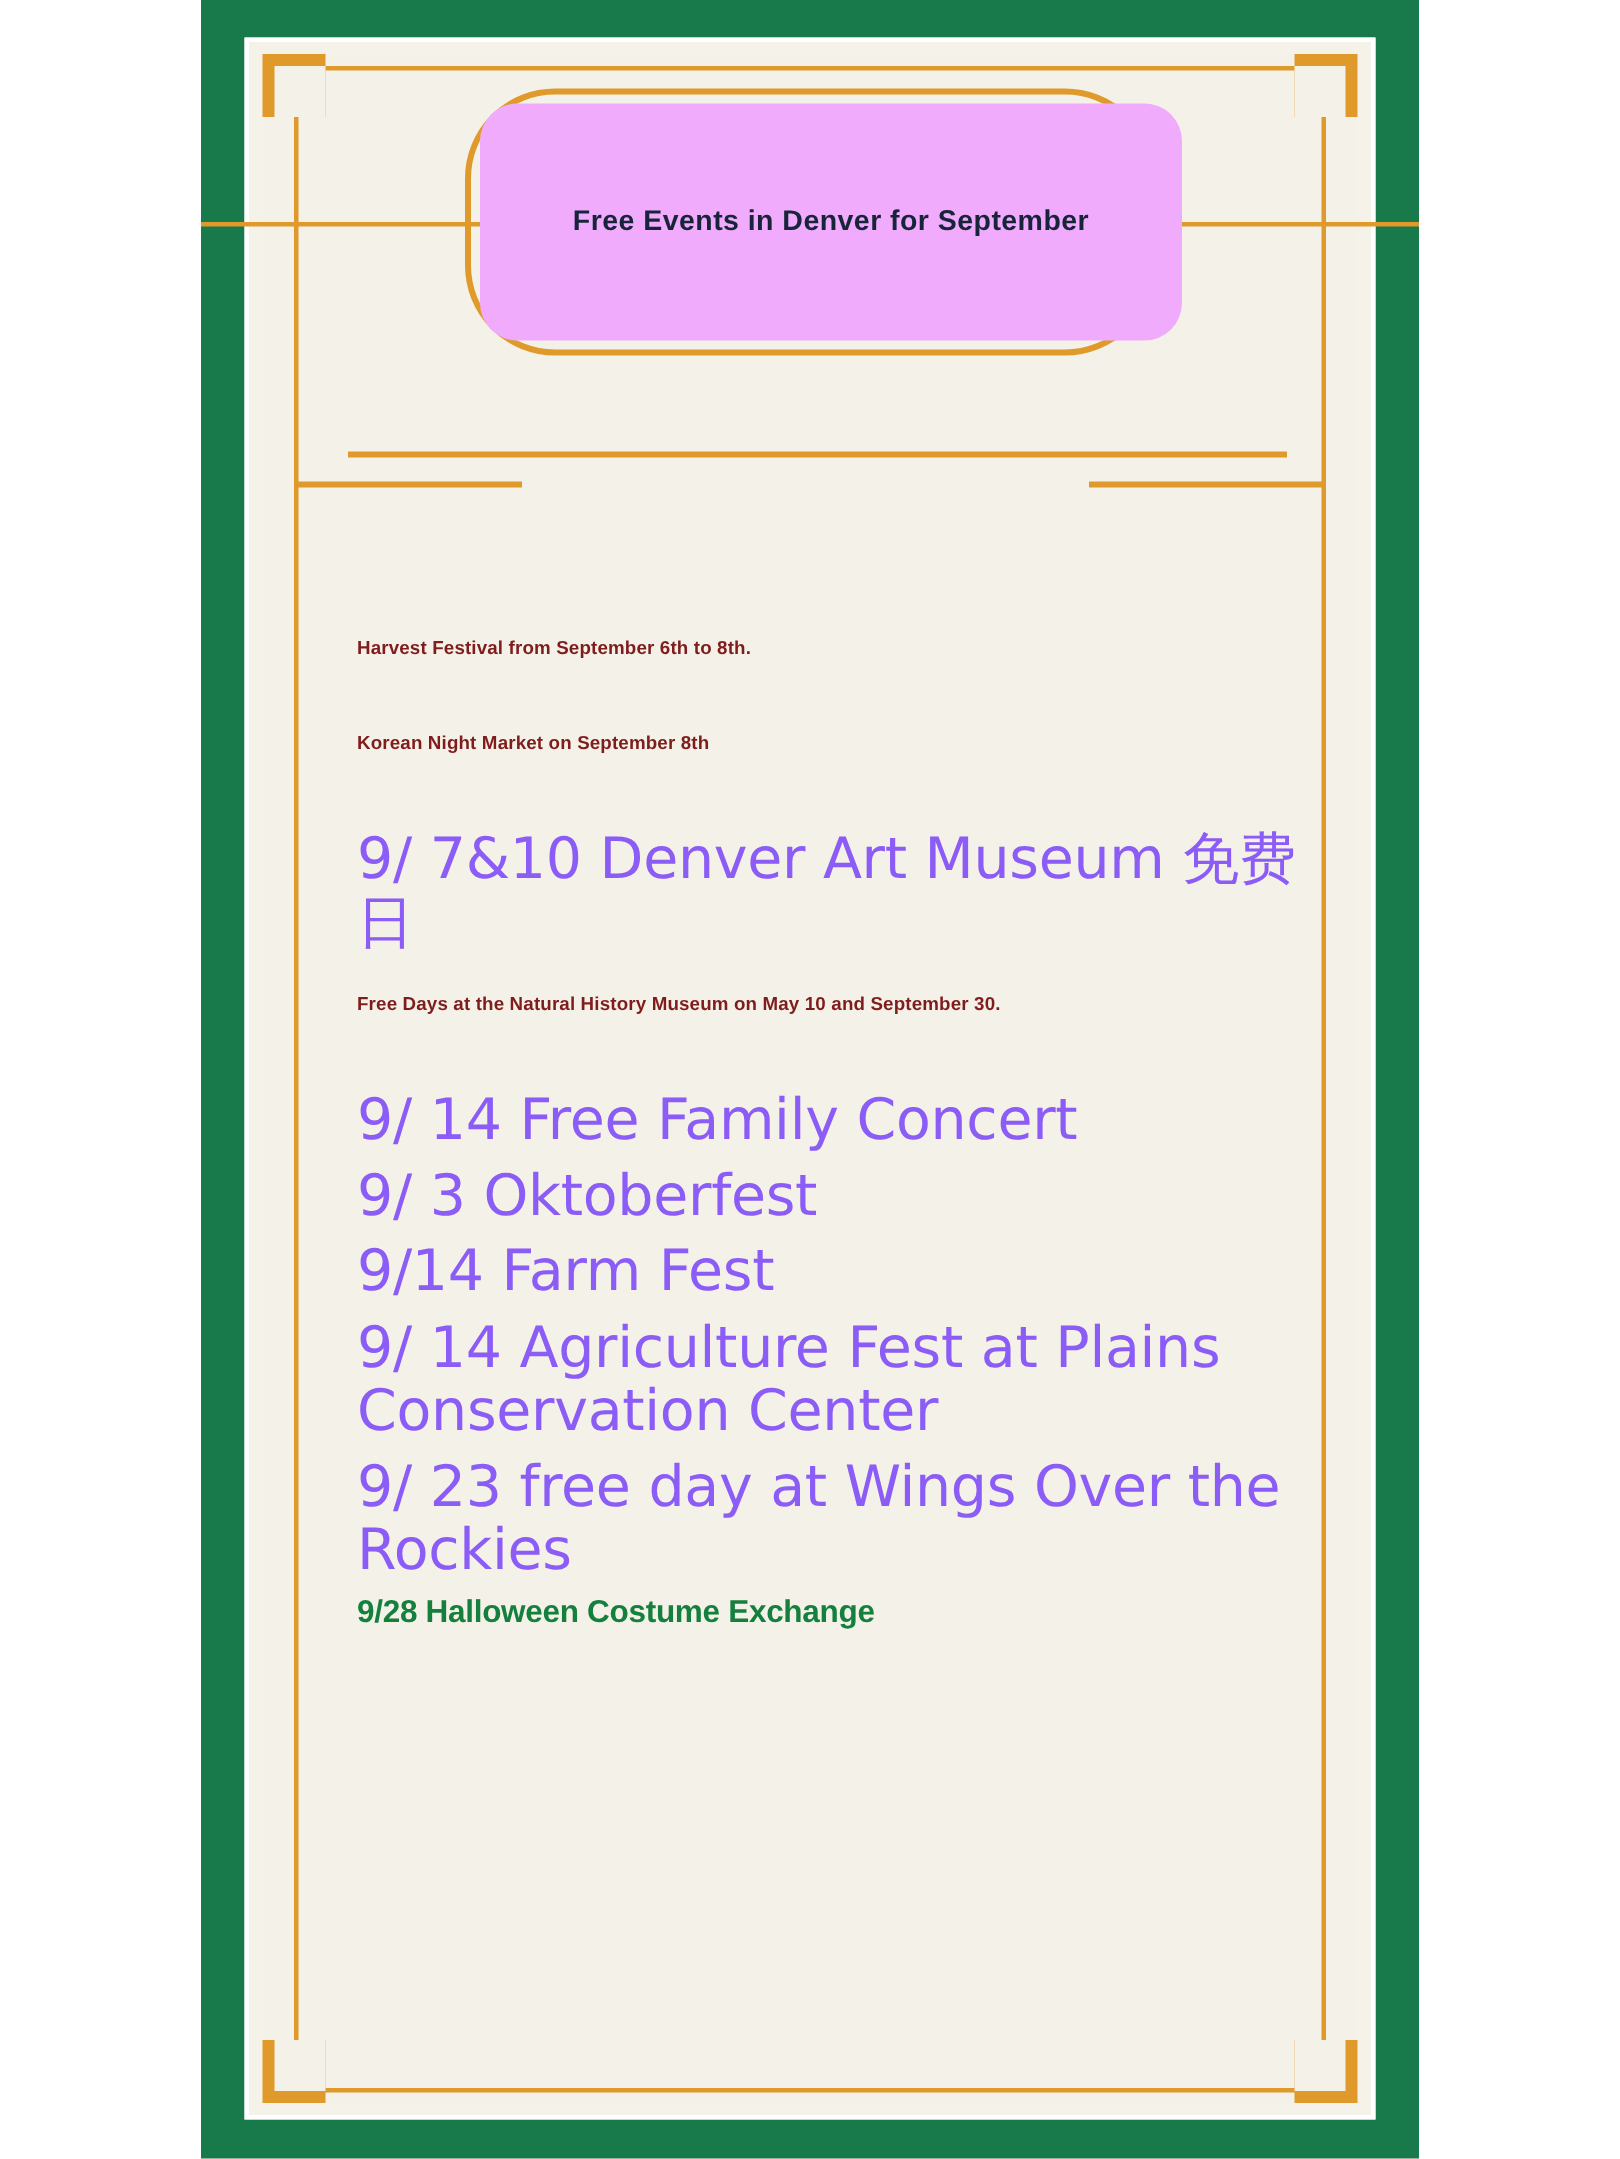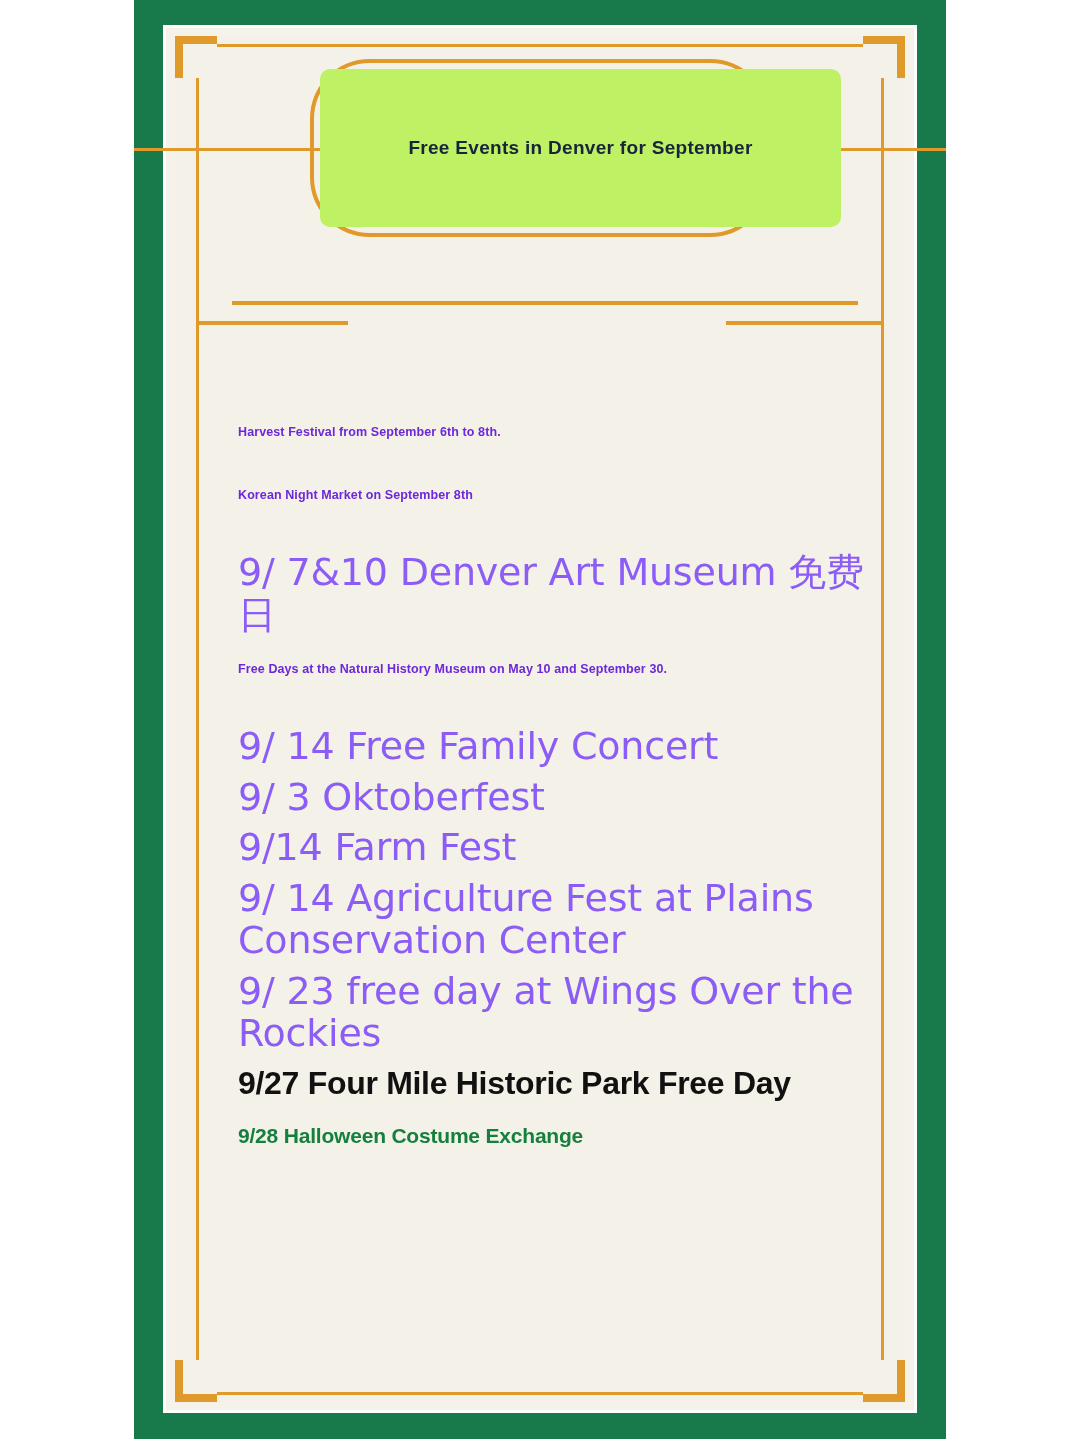--- a/index.html
+++ b/index.html
@@ -104,24 +104,24 @@
     height: 178px;
     border: 4px solid #e09a2b;
     border-radius: 60px;
     box-sizing: border-box;
     background: transparent;
   }
   .badge-inner {
     position: absolute;
     left: 320px;
     top: 69px;
-    width: 521px;
+    width: 468px;
     height: 158px;
-    background: #bef264;
-    border-radius: 10px;
+    background: #f0abfc;
+    border-radius: 25px;
     display: flex;
     align-items: center;
     justify-content: center;
   }
   .badge-title {
     font-family: "Liberation Sans", sans-serif;
     font-weight: bold;
     font-size: 19px;
     color: #17243a;
     letter-spacing: 0.3px;
@@ -146,21 +146,21 @@
     width: 640px;
   }
   .event {
     display: block;
     white-space: pre-wrap;
   }
   .event.small {
     font-family: "Liberation Sans", sans-serif;
     font-weight: bold;
     font-size: 12.5px;
-    color: #6d28d9;
+    color: #7f1d1d;
     line-height: 1.2;
     margin-bottom: 48px;
     letter-spacing: 0.1px;
   }
   .event.green {
     font-family: "DejaVu Sans", sans-serif;
     font-size: 38px;
     color: #8b5cf6;
     line-height: 1.12;
     margin-bottom: 8px;
@@ -228,17 +228,16 @@
     <span class="event small">Harvest Festival from September 6th to 8th.</span>
     <span class="event small">Korean Night Market on September 8th</span>
     <span class="event green">9/ 7&amp;10 Denver Art Museum 免费日</span>
     <div class="spacer-a"></div>
     <span class="event small">Free Days at the Natural History Museum on May 10 and September 30.</span>
     <span class="event green">9/ 14 Free Family Concert</span>
     <span class="event green">9/ 3 Oktoberfest</span>
     <span class="event green">9/14 Farm Fest</span>
     <span class="event green green-wrap">9/ 14 Agriculture Fest at Plains Conservation Center</span>
     <span class="event green green-wrap">9/ 23 free day at Wings Over the Rockies</span>
-    <span class="event dark-big">9/27 Four Mile Historic Park Free Day</span>
     <span class="event dark-mid">9/28 Halloween Costume Exchange</span>
   </div>
 
 </div>
 
 </body></html>

